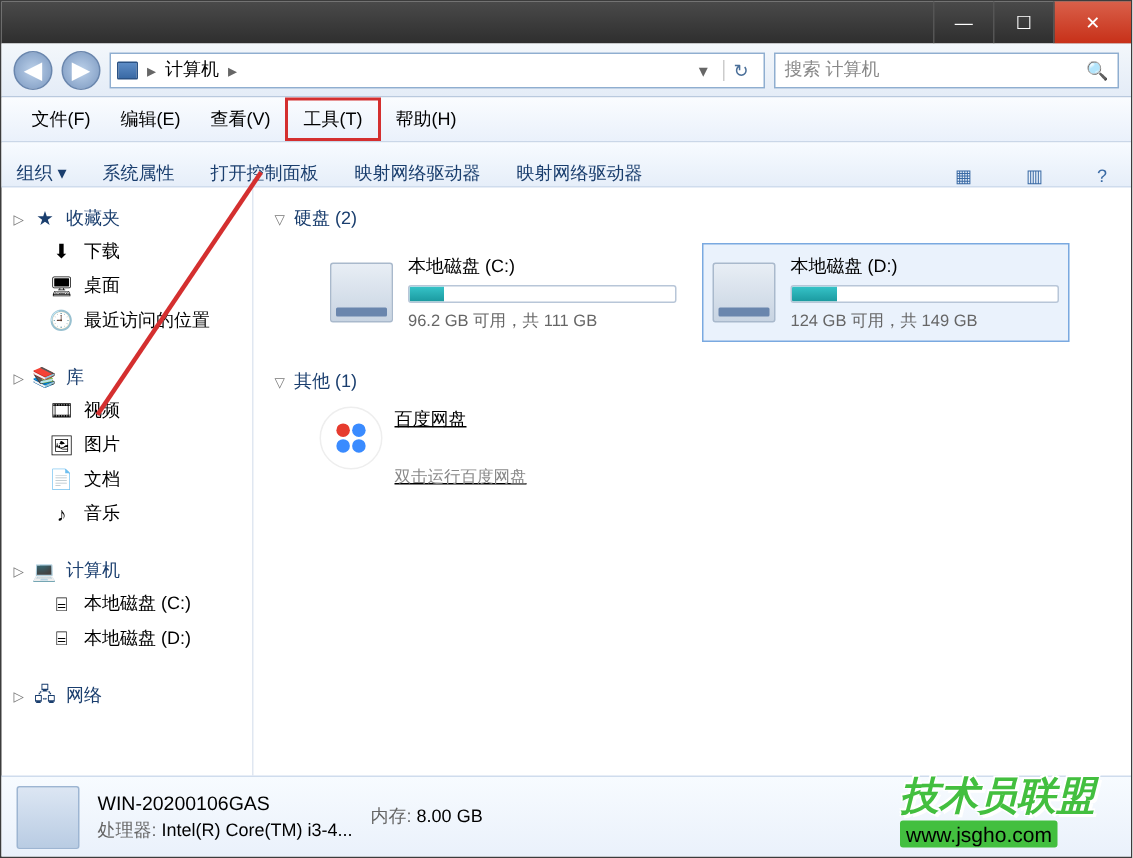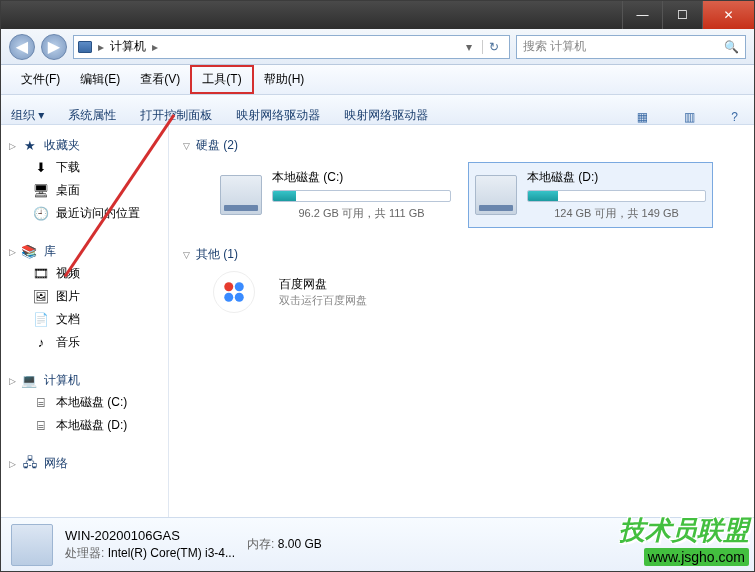--- a/index.html
+++ b/index.html
@@ -34,31 +34,31 @@
 .cathead .tri { font-size:9px; color:#7a7a7a;}
 .drives { display:flex; gap:10px; padding-left:30px; margin-bottom:14px;}
 .drive { width:245px; border:1px solid transparent; padding:6px; display:flex; gap:10px; align-items:center;}
 .drive.sel { border:1px solid #7aa9e0; background:#eaf2fc;}
 .drvicon { width:42px; height:40px; background:linear-gradient(#e8eef5,#c8d4e2); border:1px solid #a9b9cc; border-radius:2px; position:relative;}
 .drvicon::after { content:""; position:absolute; bottom:3px; left:3px; right:3px; height:6px; background:#6a86ad; border-radius:1px;}
 .drvinfo { flex:1; }
 .drvname { margin-bottom:4px;}
 .bar { height:12px; background:#fff; border:1px solid #b8c6d8; border-radius:2px; overflow:hidden; margin-bottom:4px;}
 .barfill { height:100%; background:linear-gradient(#36c3c8,#1b9aa0);}
-.drvstat { color:#666; font-size:11px;text-align:center;}
-.otheritem { display:flex; gap:24px; align-items:center; padding-left:30px;}
+.drvstat { color:#666; font-size:11px;}
+.otheritem { display:flex; gap:8px; align-items:flex-start; padding-left:30px;text-decoration:underline;}
 .bdicon { width:42px; height:42px; border-radius:50%; background:#fff; border:1px solid #eee; display:flex; align-items:center; justify-content:center;}
 .bdicon svg { width:30px; height:30px;}
-.othersub { color:#888; font-size:11px;}
+.othersub { color:#888; font-size:11px;margin-top:22px;}
 .statusbar { height:54px; border-top:1px solid #cfdced; background:linear-gradient(#f7fbff,#eaf1fb); display:flex; align-items:center; padding:6px 10px; gap:12px; font-size:12px;}
 .sbicon { width:42px; height:42px; background:linear-gradient(#dce6f3,#b9cce3); border:1px solid #9db5d2; border-radius:2px;}
 .sbcol { display:flex; flex-direction:column; gap:2px;}
 .sblabel { color:#666;}
 .redline { position:absolute; border-top:3px solid #d42f2f; transform-origin:left center; }
-.watermark { position:absolute; right:6px; bottom:6px; text-align:right;}
+.watermark { position:absolute; right:25px; bottom:6px; text-align:left;}
 .watermark .wm1 { font-size:26px; font-weight:bold; font-style:italic; color:#43bf3f; text-shadow:2px 2px 0 #fff, -1px -1px 0 #fff, 1px -1px 0 #fff, -1px 1px 0 #fff;}
 .watermark .wm2 { font-size:14px; color:#000000; background:#43bf3f; padding:1px 4px; border-radius:2px; display:inline-block; margin-top:-4px;}
 .compicon { display:inline-block; width:14px; height:12px; background:linear-gradient(#5d8cc6,#3a6aa5); border:1px solid #2a5285; border-radius:1px;}
 </style>
 </head>
 <body>
 
 <div class="window">
 
   <div class="titlebar">

